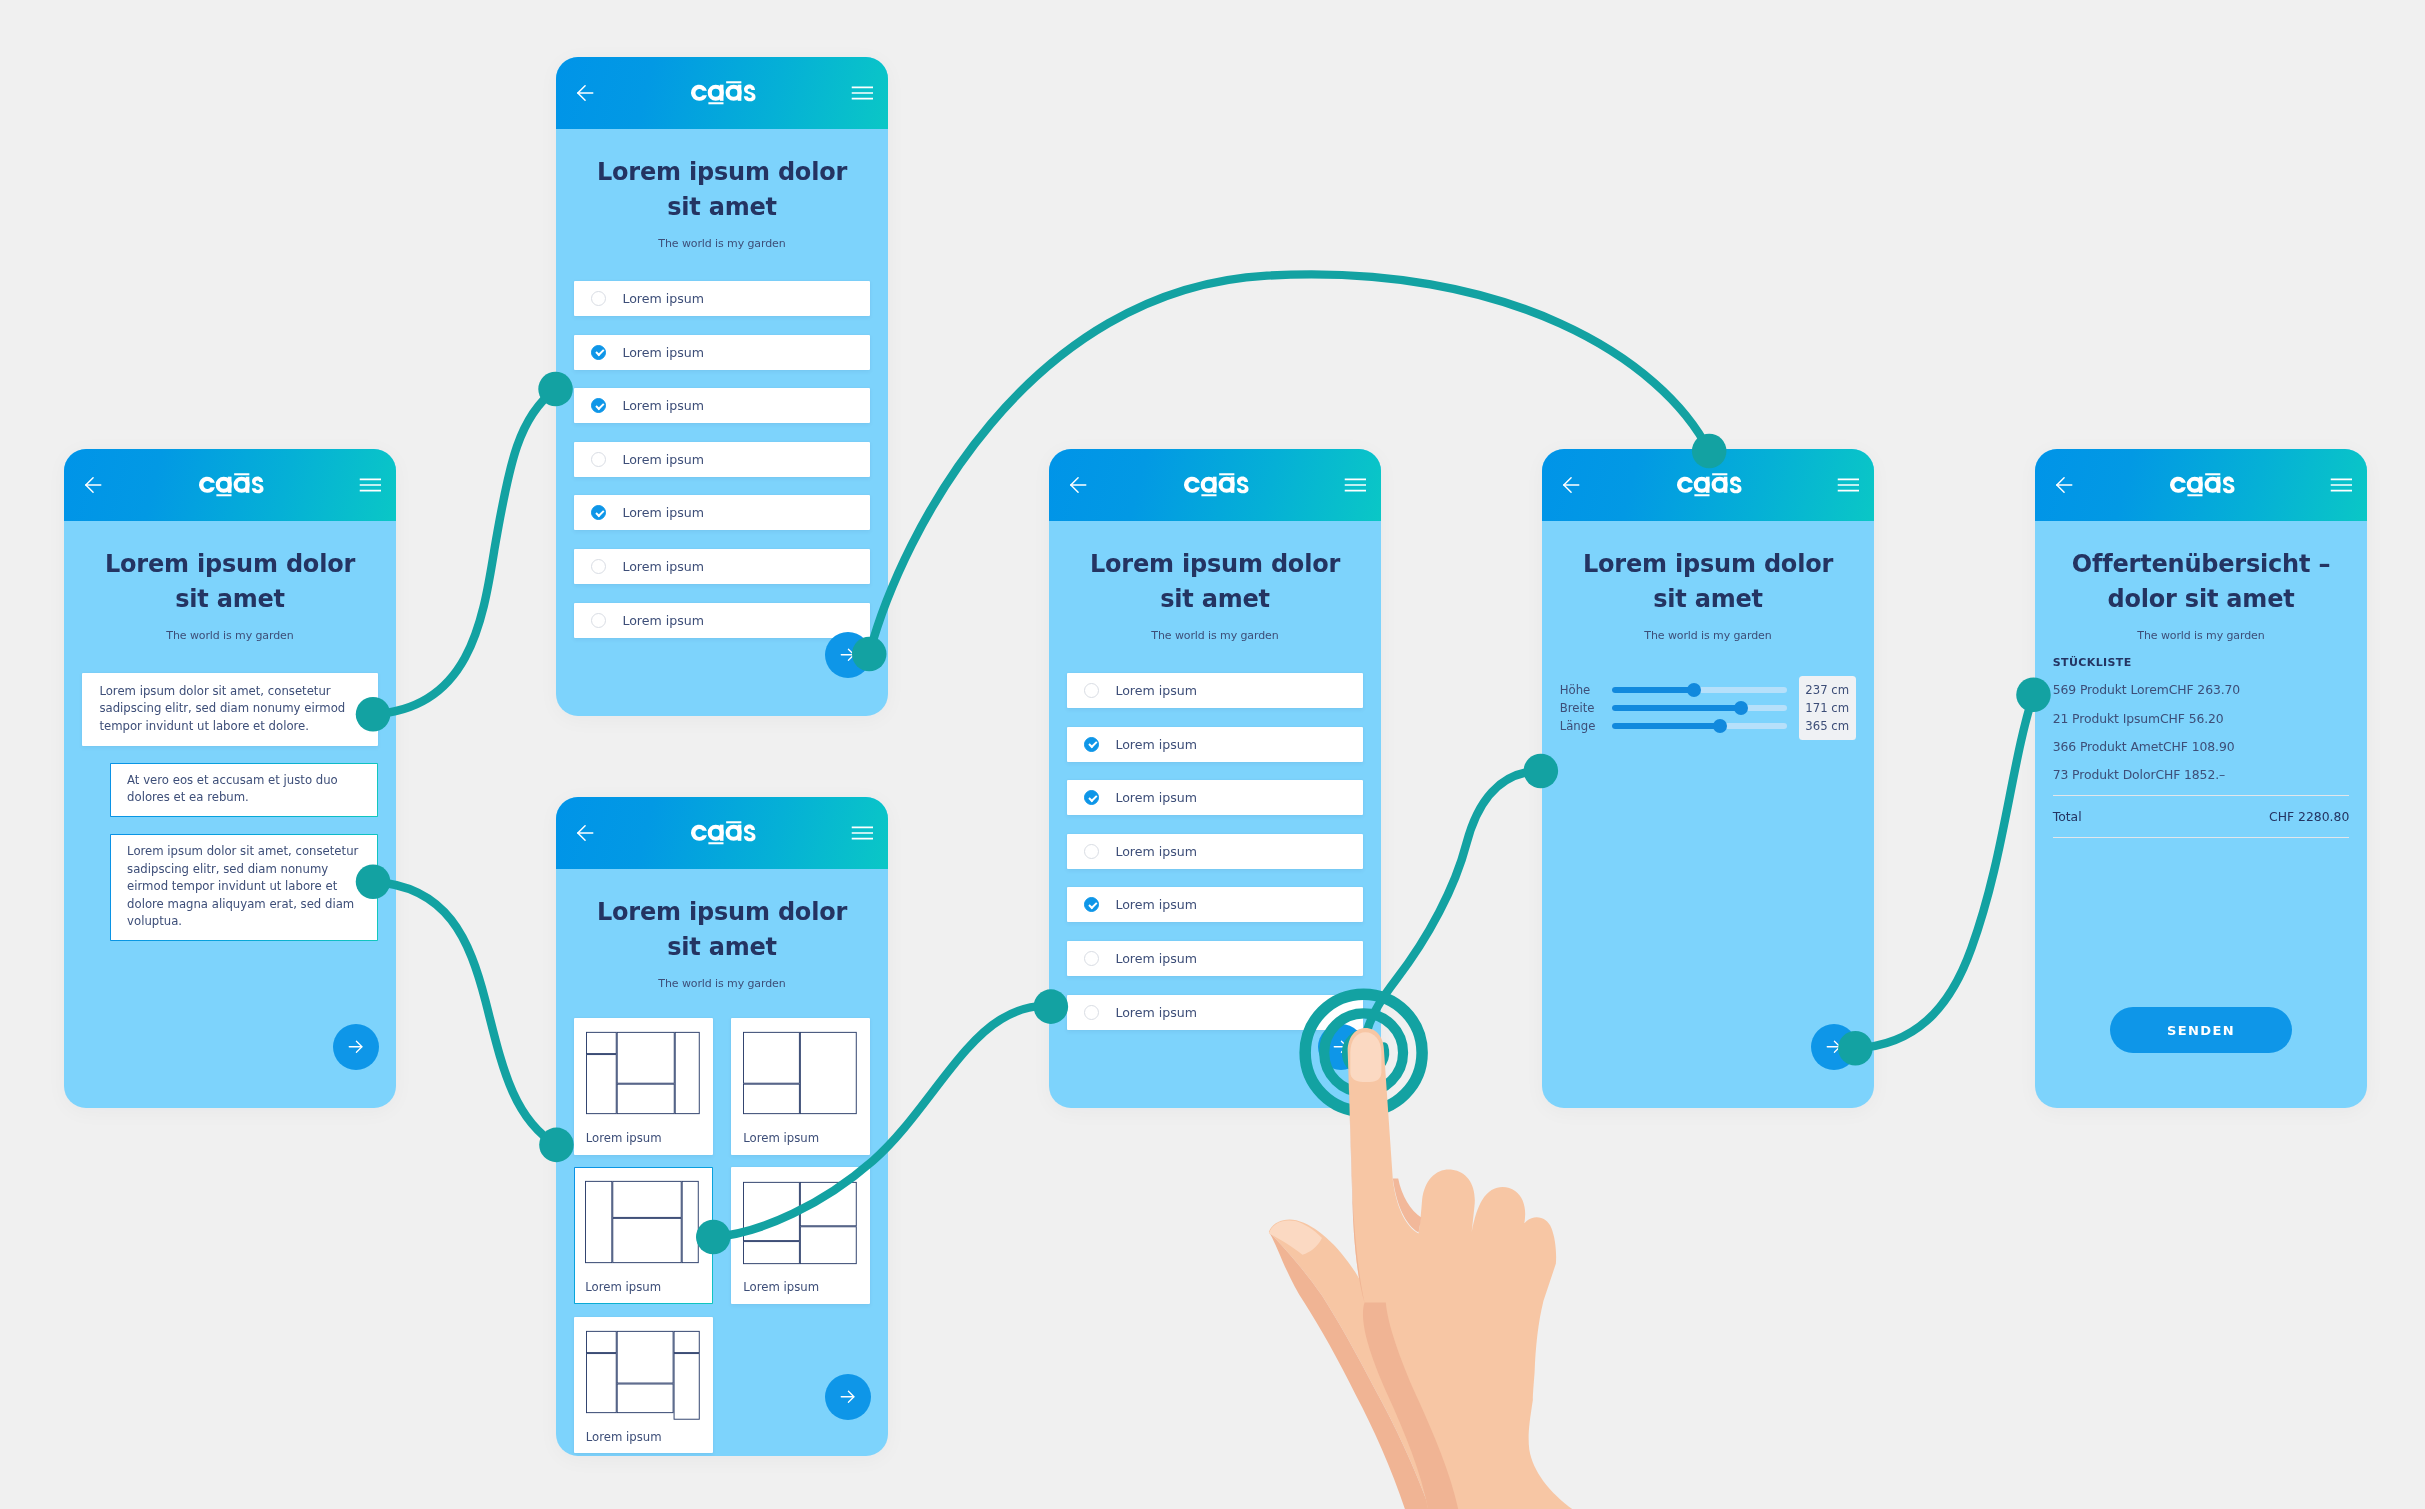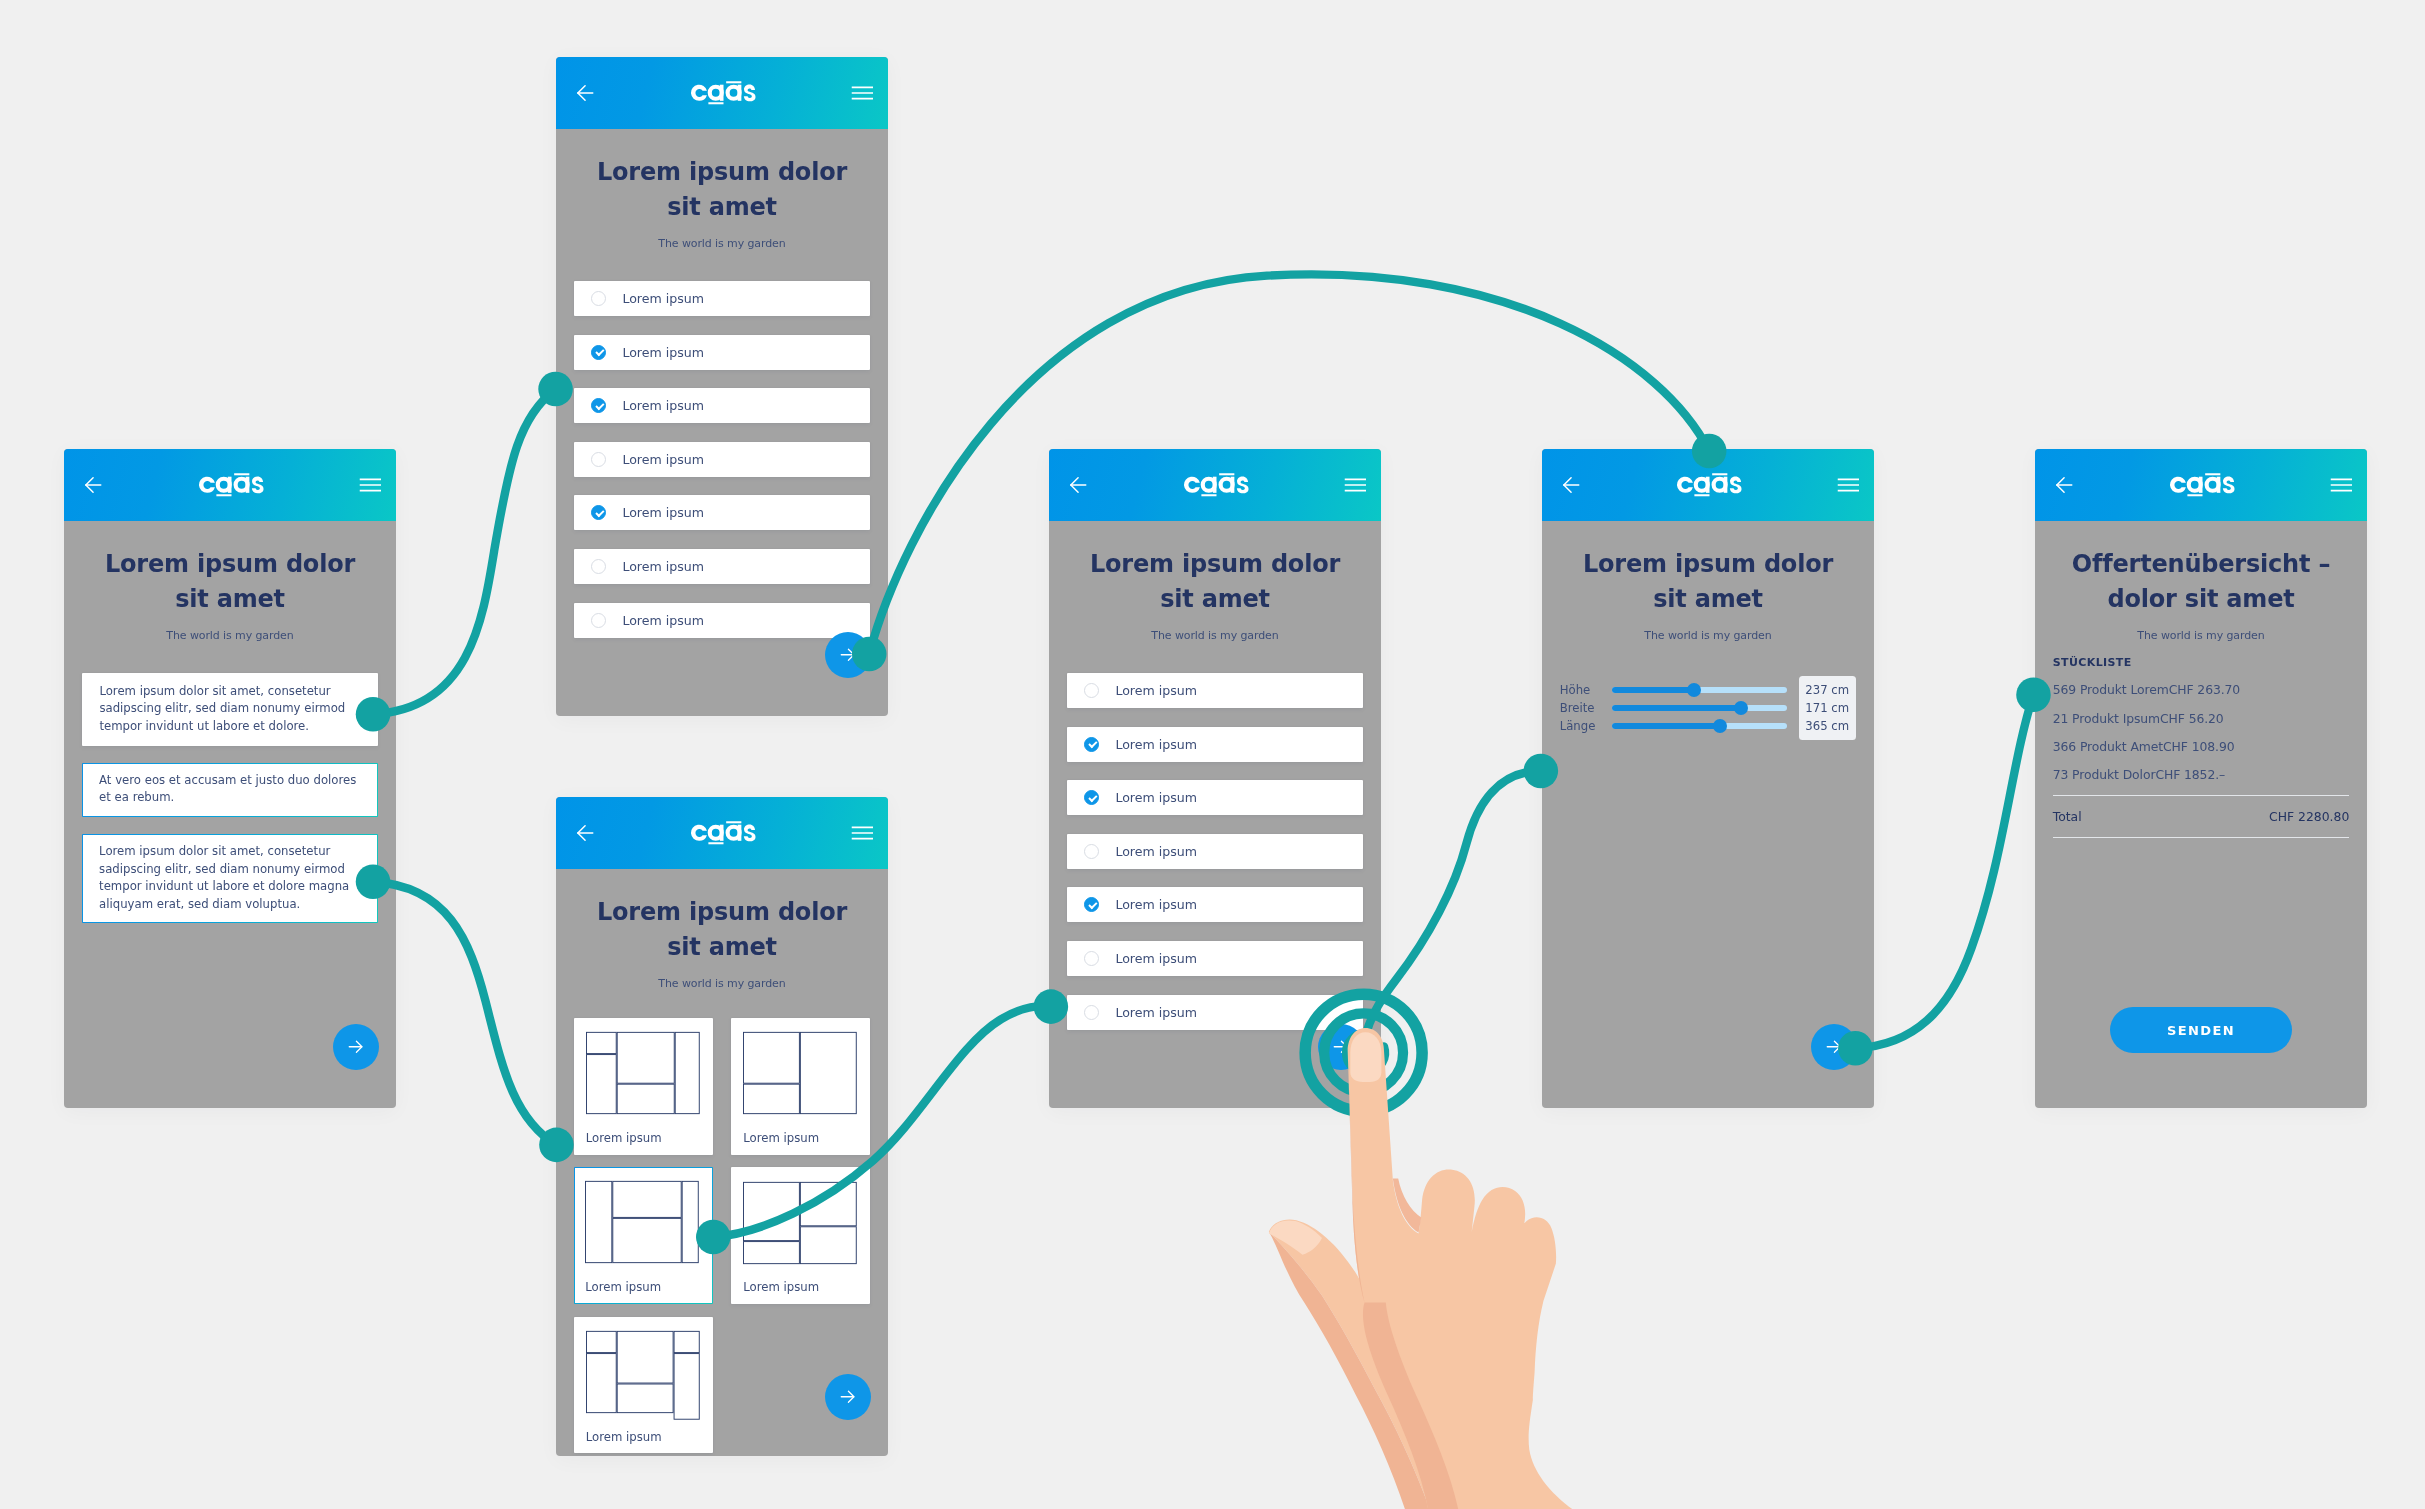--- a/index.html
+++ b/index.html
@@ -4,21 +4,21 @@
 <title>caas product configurator flow</title>
 <style>
   html,body{margin:0;padding:0;}
   body{width:2426px;height:1510px;background:#f0f0f0;
        font-family:"DejaVu Sans",sans-serif;overflow:hidden;position:relative;}
   .stage{position:absolute;left:0;top:0;width:2426px;height:1510px;}
 
   .connectors{position:absolute;left:0;top:0;width:2426px;height:1510px;pointer-events:none;z-index:5;}
   .handlayer{position:absolute;left:0;top:0;width:2426px;height:1510px;pointer-events:none;z-index:9;}
 
-  .phone{position:absolute;background:#a3a3a3;border-radius:4px;
+  .phone{position:absolute;background:#7dd3fc;border-radius:22px;
          box-shadow:0 3.5px 21px rgba(20,40,70,.035);overflow:hidden;z-index:2;}
   .hdr{height:72px;
        background:linear-gradient(104deg,#0094e8 0%,#0299e4 28%,#05b0d6 66%,#0ac7c6 100%);
        display:flex;align-items:center;justify-content:space-between;
        padding:0 15px 0 17.7px;box-sizing:border-box;}
   .hdr .ico{width:22px;height:22px;display:block;line-height:0;}
   .logo{width:65px;height:24px;display:block;}
   .body{padding:26px 17.7px 0 17.7px;box-sizing:border-box;position:relative;height:calc(100% - 72px);}
 
   h1.title{font-weight:bold;color:#243462;font-size:24px;line-height:35px;
@@ -34,21 +34,21 @@
   .cbox.on{background:#0e96e8;border-color:#0e96e8;position:relative;}
   .cbox.on:after{content:"";position:absolute;left:3.4px;top:3.9px;width:6.2px;height:3.4px;
                  border-left:2.1px solid #fff;border-bottom:2.1px solid #fff;transform:rotate(-45deg);}
   .clabel{font-size:12.6px;color:#3d4e78;margin-left:16px;letter-spacing:0;}
 
   .tlist{margin-top:31px;}
   .tblock{background:#fff;box-shadow:0 1.8px 4.4px rgba(25,45,85,.055),0 0 0.9px rgba(25,45,85,.10);
           padding:9.7px 17.7px 10.6px 17.7px;margin-bottom:17px;box-sizing:border-box;border-radius:0.9px;}
   .tblock.sel{box-shadow:none;padding:8.4px 16.4px 9.3px 16.4px;border:1.3px solid transparent;
               background:linear-gradient(#fff,#fff) padding-box,
-                         linear-gradient(100deg,#0a92e6 0%,#07a2dc 45%,#11c8bd 100%) border-box;}
+                         linear-gradient(100deg,#0a92e6 0%,#07a2dc 45%,#11c8bd 100%) border-box;margin-left:28px;}
   .tblock p{margin:0;font-size:11.7px;line-height:17.4px;color:#3d4e78;letter-spacing:0;}
 
   .grid{margin-top:28px;display:flex;flex-wrap:wrap;}
   .thumbwrap{width:50%;box-sizing:border-box;padding-right:9.3px;margin-bottom:12.4px;}
   .thumbwrap:nth-child(even){padding-right:0;padding-left:9.3px;}
   .thumb{background:#fff;box-shadow:0 1.8px 4.4px rgba(25,45,85,.055),0 0 0.9px rgba(25,45,85,.10);
          padding:13.3px 10.2px 9.7px 12px;box-sizing:border-box;border-radius:0.9px;}
   .thumb.sel{box-shadow:none;padding:12px 8.9px 8.4px 10.6px;border:1.3px solid transparent;
              background:linear-gradient(#fff,#fff) padding-box,
                         linear-gradient(145deg,#0a92e6 0%,#09a5da 55%,#11c8bd 100%) border-box;}

